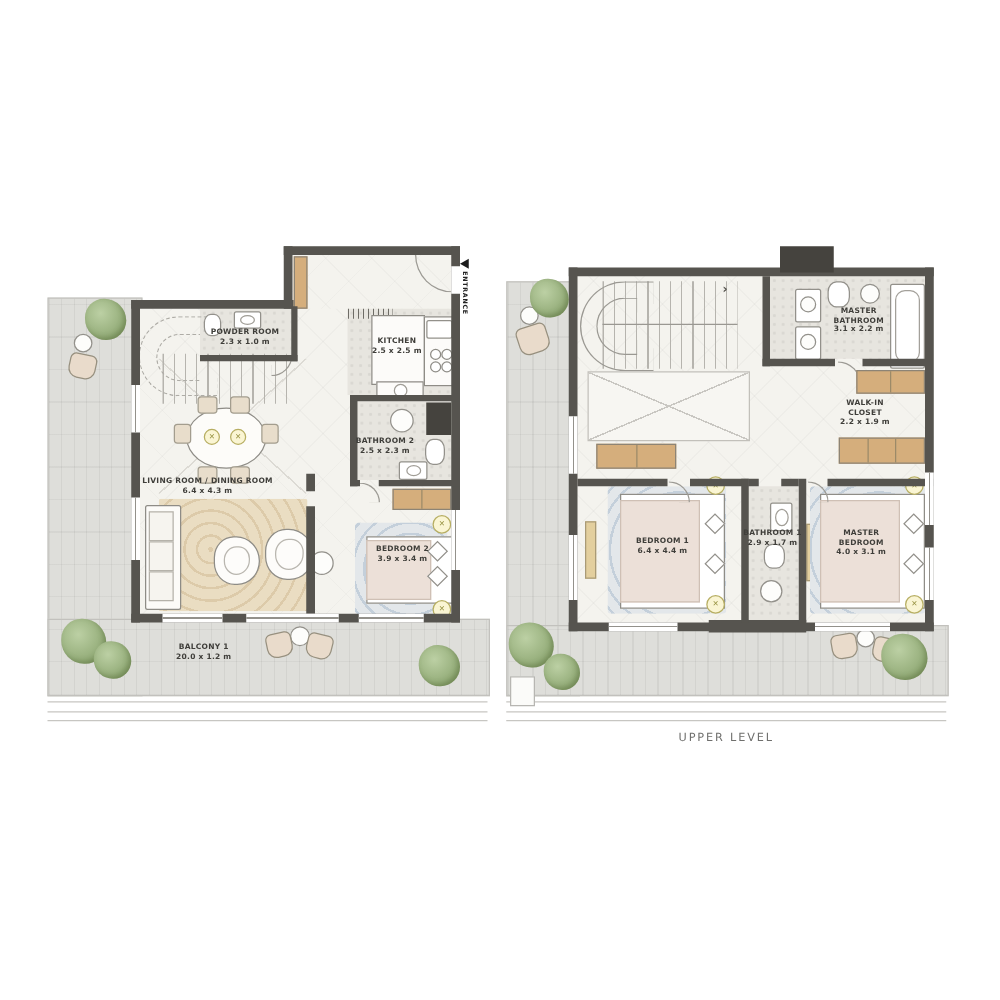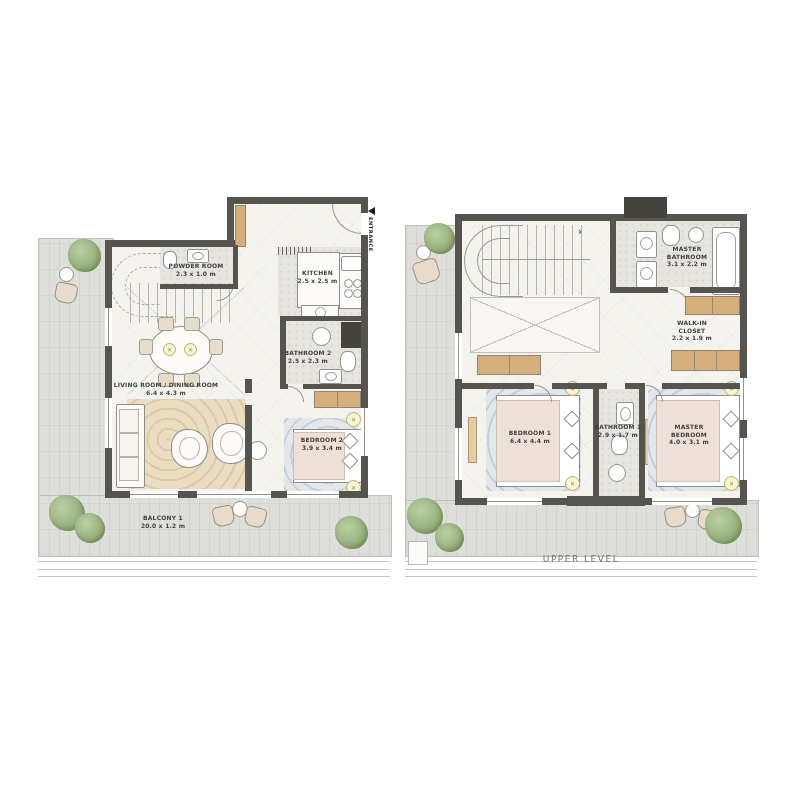--- a/index.html
+++ b/index.html
@@ -346,15 +346,15 @@
     <div class="lbl" style="left:188px;top:240px;width:56px;">
       <div>BATHROOM 1</div>
       <div>2.9 x 1.7 m</div>
     </div>
     <div class="lbl" style="left:262px;top:240px;width:50px;">
       <div>MASTER BEDROOM</div>
       <div>4.0 x 3.1 m</div>
     </div>
   </section>
 
-  <div class="caption" style="left:402px;top:554px;width:358px;">UPPER LEVEL</div>
+  <div class="caption" style="left:402px;top:586px;width:358px;">UPPER LEVEL</div>
 
 </div>
 
 </body></html>

